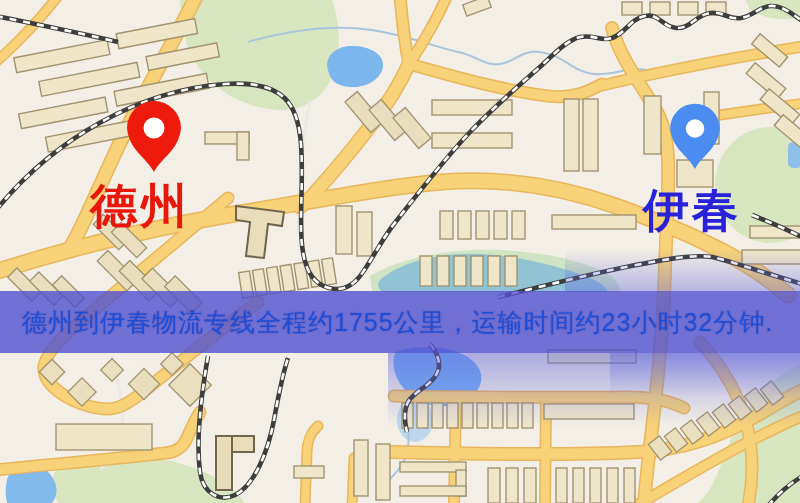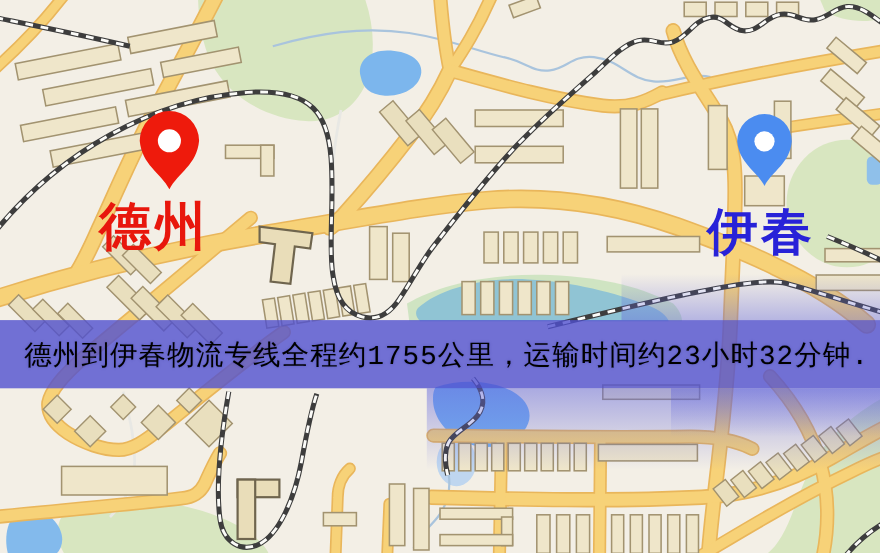--- a/index.html
+++ b/index.html
@@ -1,35 +1,35 @@
 <!DOCTYPE html>
 <html><head>
 <meta charset="utf-8">
 <style>
   html,body{margin:0;padding:0;background:#ddd;}
   .screen{position:relative;width:800px;height:503px;overflow:hidden;background:#f3efe6;
-          font-family:Liberation Mono, monospace;}
+          font-family:Liberation Sans, sans-serif;}
   .screen svg{position:absolute;left:0;top:0;}
   
   .rc use{stroke:#e9b65b;fill:none;stroke-linecap:round;stroke-linejoin:round;}
   .rf use{stroke:#f7d278;fill:none;stroke-linecap:round;stroke-linejoin:round;}
   .rlb use{stroke:#3d3d3d;stroke-width:4.6;fill:none;stroke-linecap:butt;}
   .rld use{stroke:#fbfbf8;stroke-width:2.6;fill:none;stroke-dasharray:7 7;}
   .b{fill:#efe6ca;stroke:#a29370;stroke-width:1.4;}
   .b2{fill:#e9dfbe;stroke:#a29370;stroke-width:1.3;}
   .bd{fill:#e9ddb9;stroke:#6f654e;stroke-width:2;}
   .grn{fill:#d8e6c0;stroke:none;}
   .grn2{fill:#cfe4c2;stroke:none;}
   .strm{stroke:#a9c4dd;stroke-width:2;fill:none;}
   .pth{stroke:#e8e8e4;stroke-width:2.5;fill:none;}
   
   .banner{position:absolute;left:0;right:0;top:291px;height:62px;
           background:rgba(80,80,207,0.80);display:flex;align-items:center;
           padding-left:22px;box-sizing:border-box;z-index:5;}
-  .banner-text{color:#000000;font-size:25px;letter-spacing:1px;font-weight:500;
+  .banner-text{color:#1d4ed8;font-size:25px;letter-spacing:1px;font-weight:500;
                white-space:nowrap;text-shadow:0 0 2px rgba(50,50,150,.5);}
   .tint-below{position:absolute;left:388px;right:0;top:353px;height:74px;z-index:4;pointer-events:none;
               background:linear-gradient(to bottom,rgba(98,102,220,.50),rgba(98,102,220,0));}
   .tint-below2{position:absolute;left:610px;right:0;top:353px;height:44px;z-index:4;pointer-events:none;
               background:linear-gradient(to bottom,rgba(88,92,218,.40),rgba(88,92,218,0));}
   .tint-above{position:absolute;left:565px;right:0;top:249px;height:42px;z-index:4;pointer-events:none;
               background:linear-gradient(to top,rgba(98,102,220,.42),rgba(98,102,220,0));}
   .pin-label{font-weight:600;letter-spacing:3px;}
 </style>
 </head>

